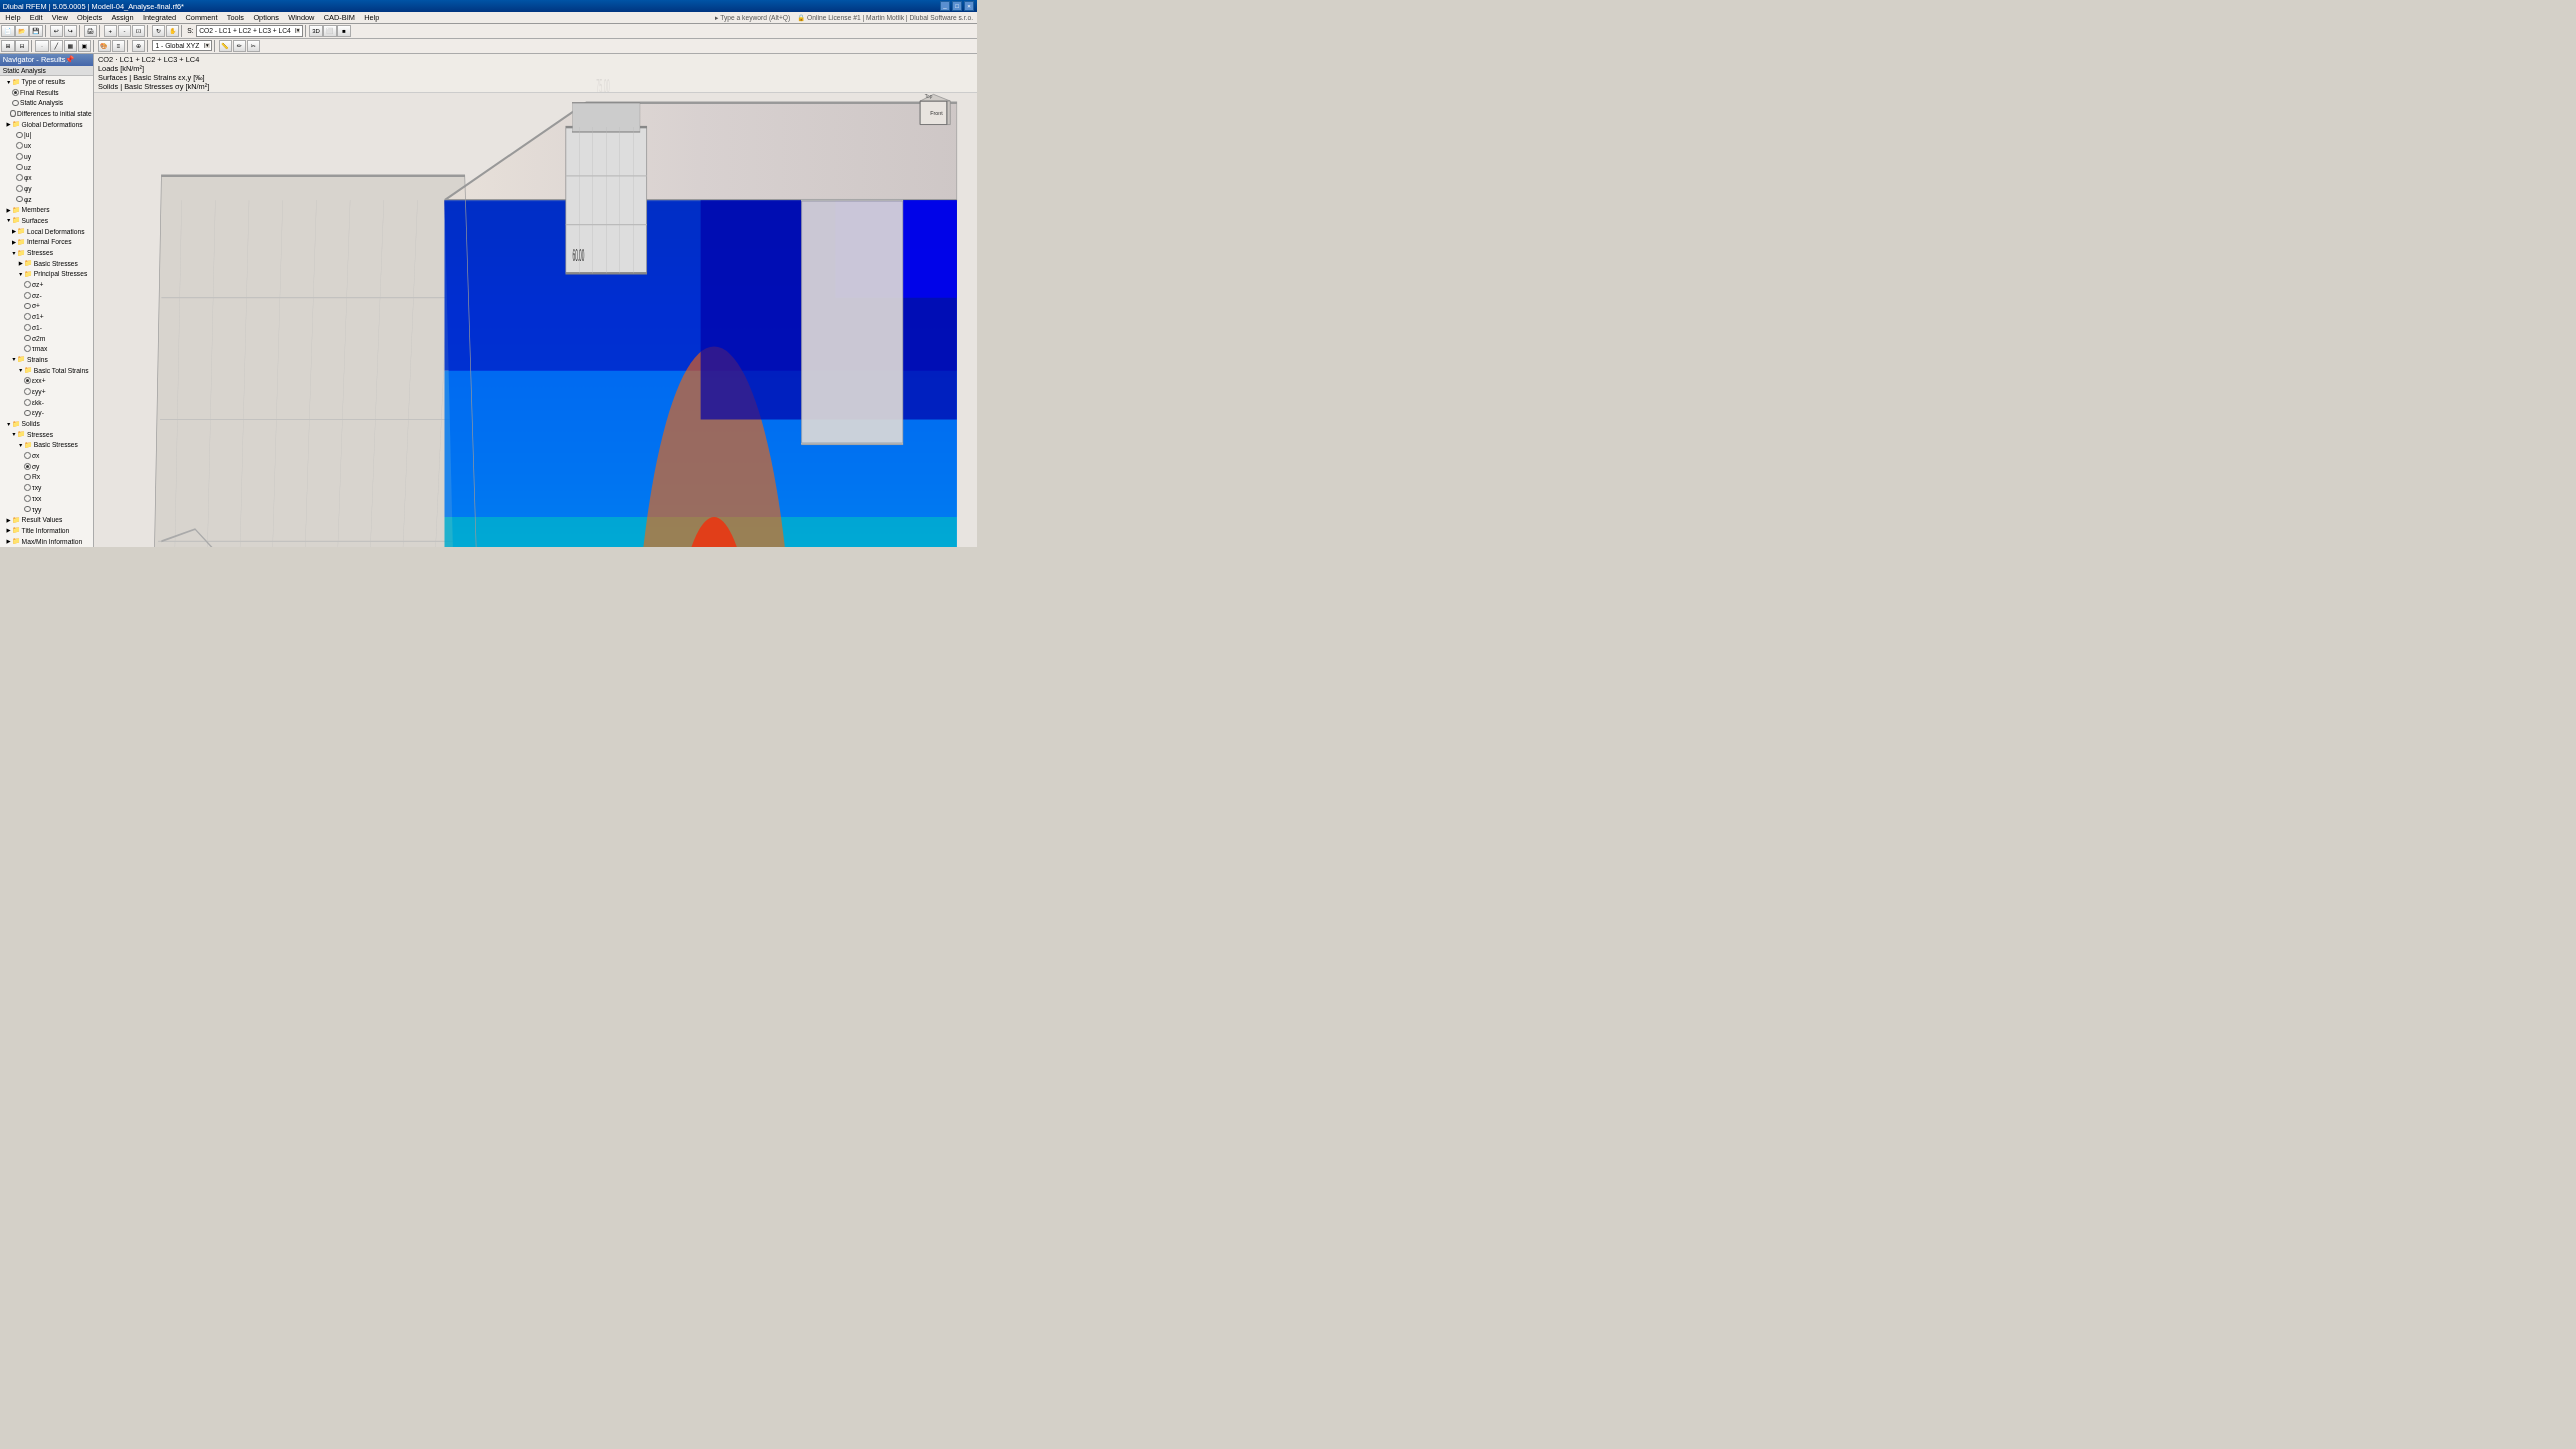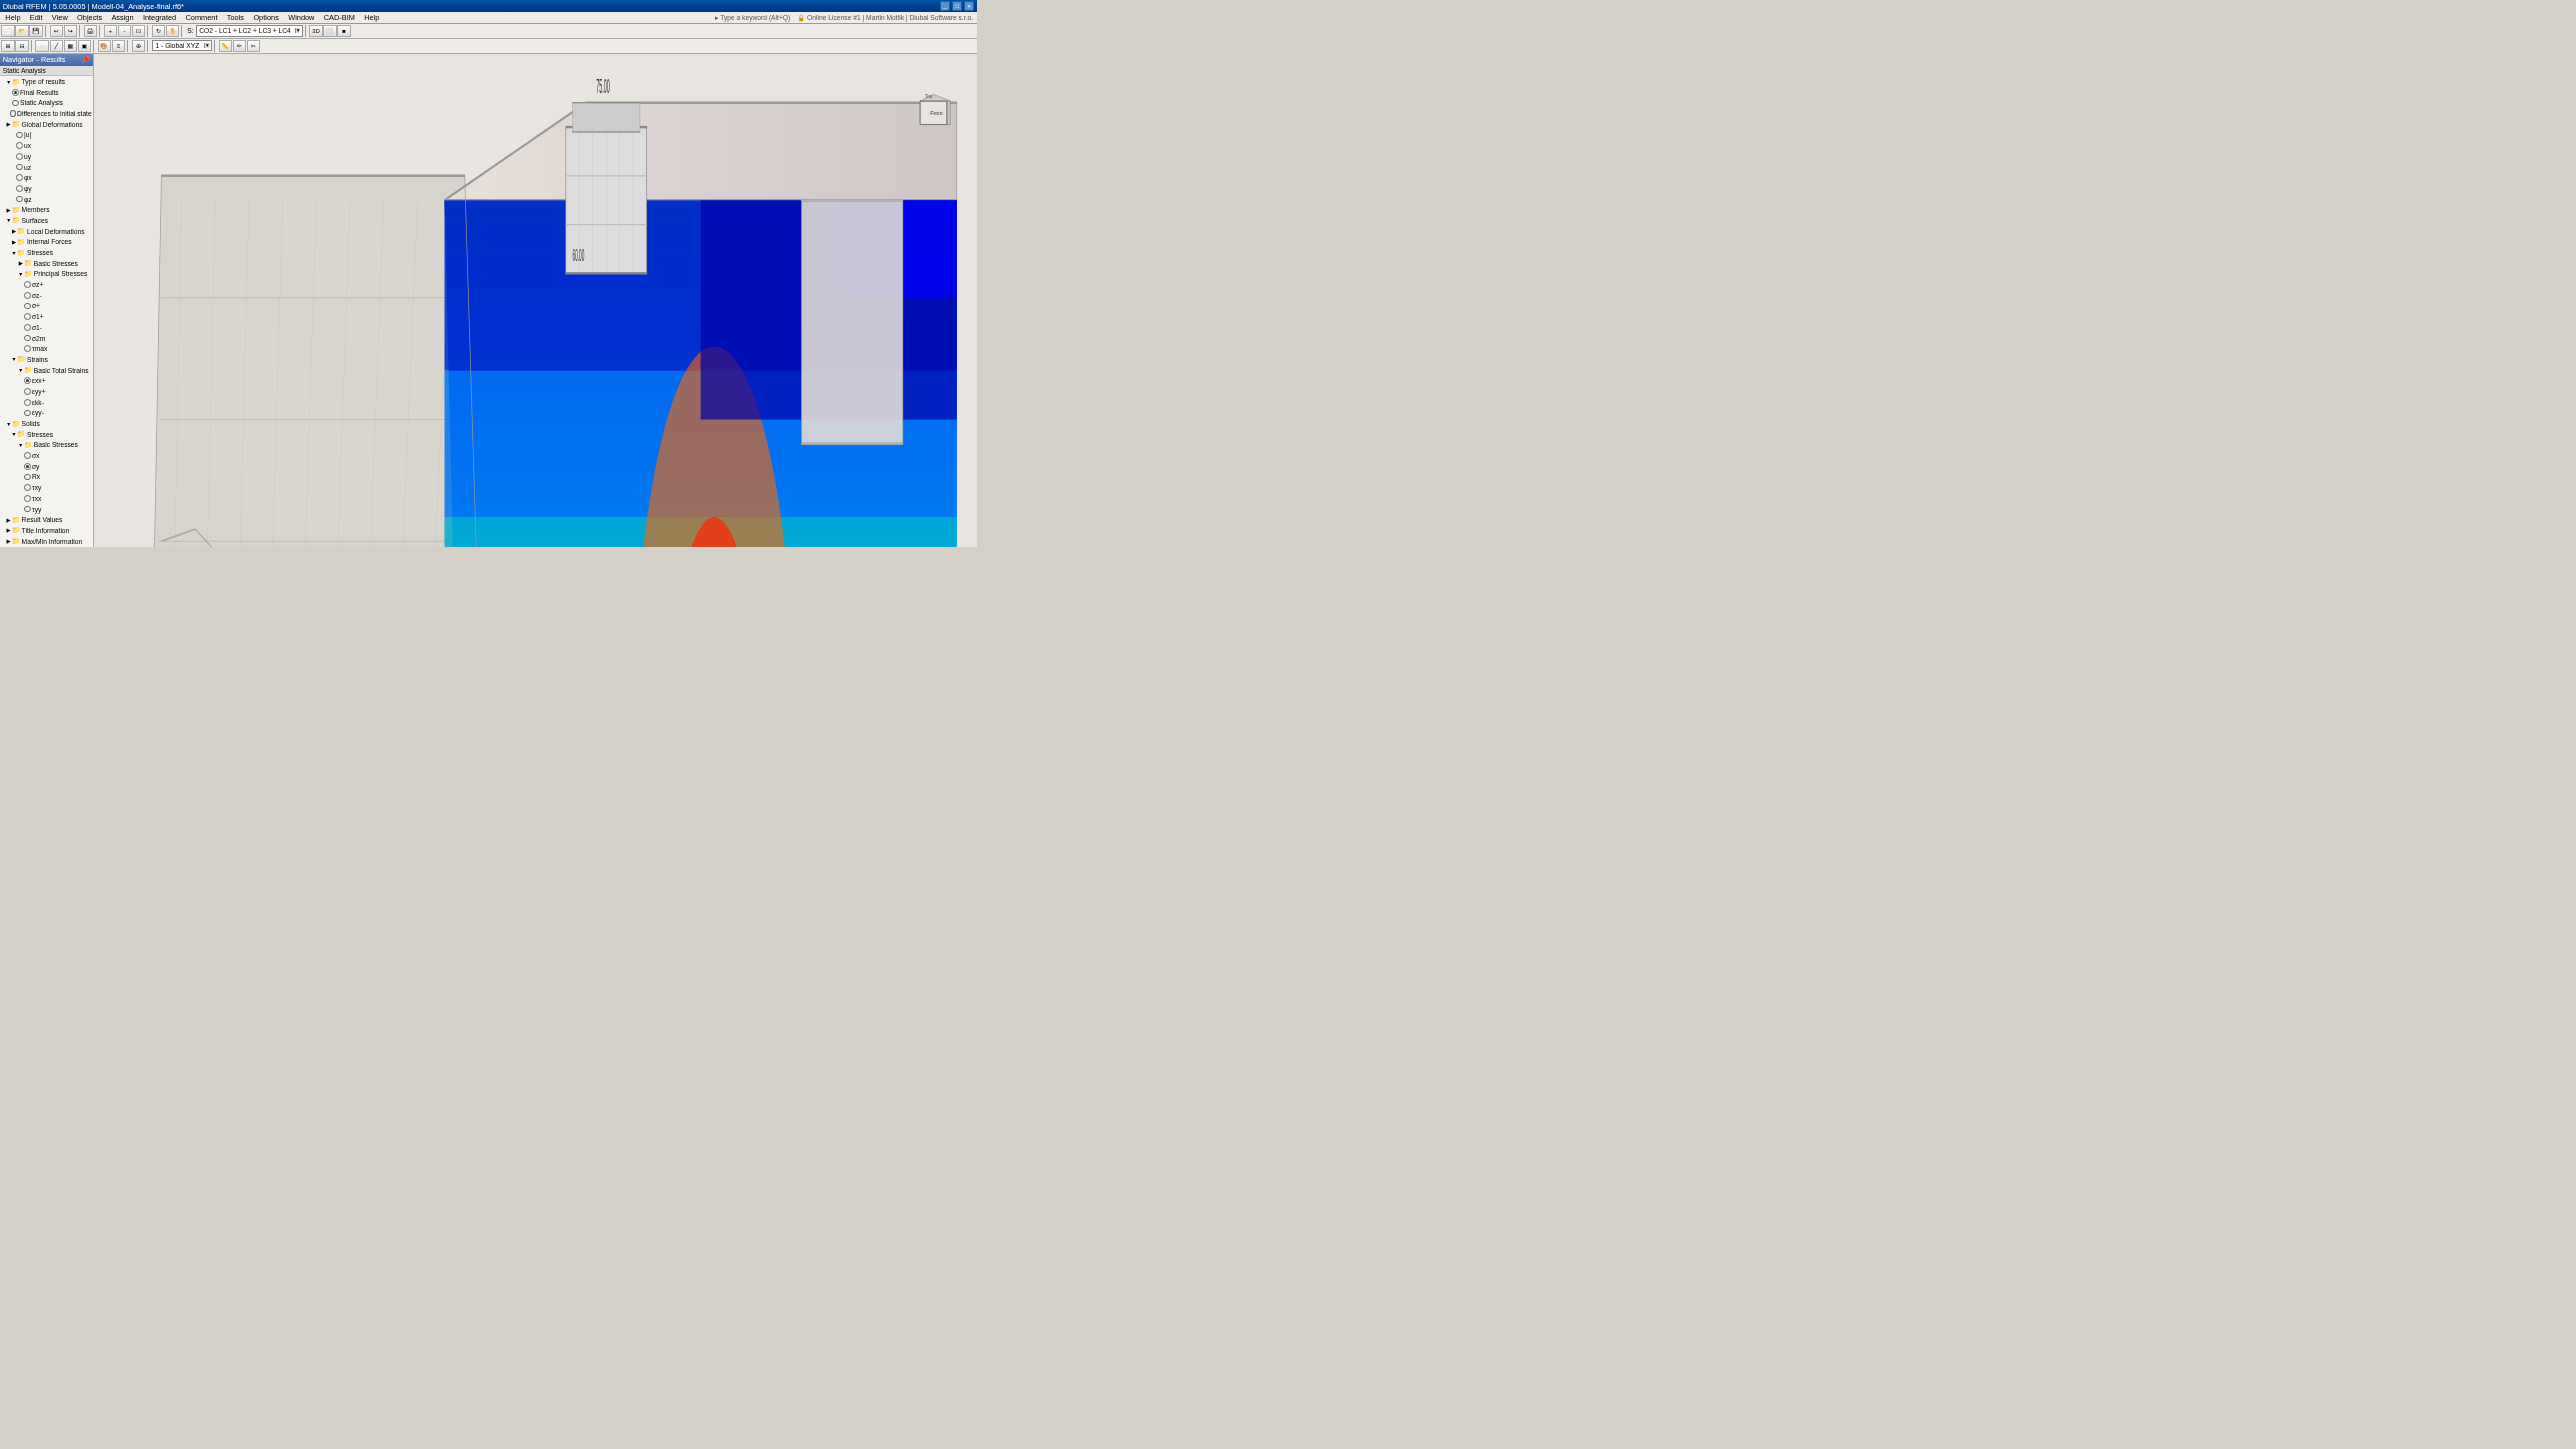--- a/index.html
+++ b/index.html
@@ -91,21 +91,20 @@
       flex-direction: column;
       overflow: hidden;
     }
     #nav-header {
       background: linear-gradient(to bottom, #6688bb, #4466aa);
       color: white;
       padding: 1.3px 2.7px;
       font-size: 7.4px;
       display: flex;
       align-items: center;
-      justify-content: space-between;
       height: 12px;
     }
     #nav-content {
       flex: 1;
       overflow-y: auto;
       overflow-x: hidden;
       font-size: 6.7px;
     }
     .expand-icon {
       width: 6.7px; height: 6.7px;
@@ -635,20 +634,26 @@
 
     <div id="nav-bottom">
       <div class="tb-btn">◀</div>
       <div class="tb-btn">▶</div>
       <div class="tb-btn">🏠</div>
     </div>
   </div>
 
   <div id="viewport">
 
+    <div style="position:absolute; top:0; left:0; right:0; background:rgba(240,236,232,0.9); border-bottom:0.7px solid #ccc; padding:1.3px 4px; font-size:7.4px; z-index:10;">
+      <div>CO2 · LC1 + LC2 + LC3 + LC4</div>
+      <div>Loads [kN/m²]</div>
+      <div>Surfaces | Basic Strains εx,y [‰]</div>
+      <div>Solids | Basic Stresses σy [kN/m²]</div>
+    </div>
 
     <div id="mini-cube" style="position:absolute; top:37px; right:20px; width:47px; height:47px; z-index:10;">
       <svg width="47" height="47" viewBox="0 0 70 70" style="font-size:11px">
 
         <polygon points="15,15 55,15 55,50 15,50" fill="#e8e4df" stroke="#888" stroke-width="1"></polygon>
 
         <polygon points="15,15 35,5 60,15 55,15" fill="#d0ccc8" stroke="#888" stroke-width="1"></polygon>
 
         <polygon points="55,15 60,15 60,50 55,50" fill="#c8c4c0" stroke="#888" stroke-width="1"></polygon>
 

